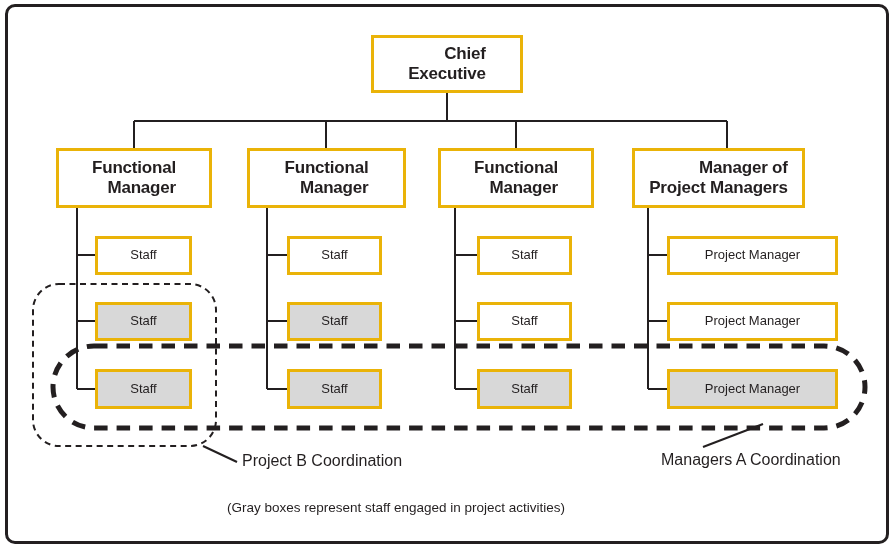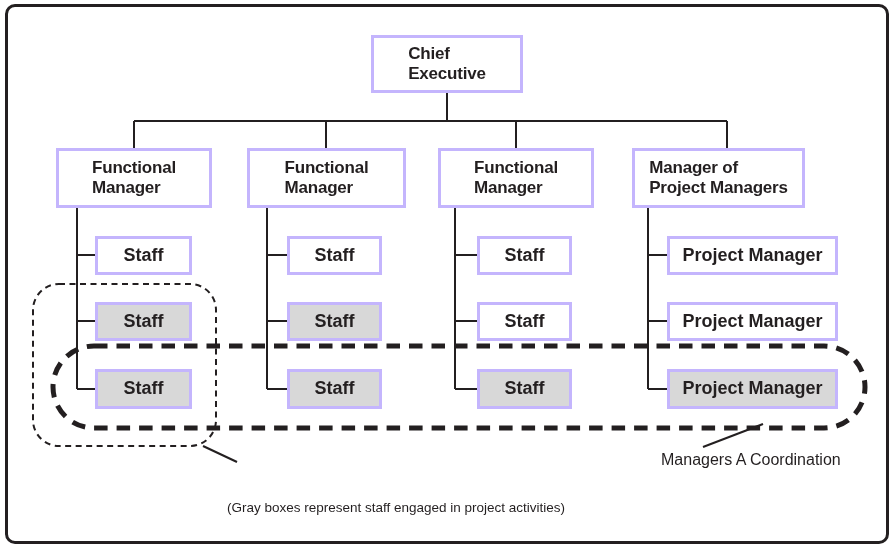--- a/index.html
+++ b/index.html
@@ -7,25 +7,25 @@
     position:relative;width:892px;height:550px;background:#ffffff;
     font-family:"Liberation Sans",sans-serif;color:#231f20;overflow:hidden;
   }
   #frame{
     position:absolute;left:5px;top:4px;width:878px;height:534px;
     border:3px solid #231f20;border-radius:10px;
   }
   #wires{position:absolute;left:0;top:0;width:892px;height:550px;}
   .node{
     position:absolute;box-sizing:border-box;background:#ffffff;
-    border:3px solid #c4b5fd;display:flex;align-items:center;justify-content:center;
-    text-align:left;white-space:pre-line;z-index:2;
+    border:3px solid #eab308;display:flex;align-items:center;justify-content:center;
+    text-align:right;white-space:pre-line;z-index:2;
   }
   .head{font-weight:700;font-size:17px;line-height:1.18;letter-spacing:-0.2px;}
-  .leaf{font-size:18px;line-height:1.1;font-weight:bold;}
+  .leaf{font-size:13px;line-height:1.1;}
   .gray{background:#d8d8d8;}
   .anno{
     position:absolute;font-size:16px;line-height:1;white-space:nowrap;z-index:3;
   }
   #caption{
     position:absolute;left:0;top:500px;width:792px;text-align:center;
     font-size:13.5px;z-index:3;
   }
 </style>
 </head>
@@ -95,16 +95,17 @@
   <div class="node leaf gray" style="left:287px;top:369px;width:95px;height:40px;">Staff</div>
 
   <div class="node leaf" style="left:477px;top:236px;width:95px;height:39px;">Staff</div>
   <div class="node leaf" style="left:477px;top:302px;width:95px;height:39px;">Staff</div>
   <div class="node leaf gray" style="left:477px;top:369px;width:95px;height:40px;">Staff</div>
 
   <div class="node leaf" style="left:667px;top:236px;width:171px;height:39px;">Project Manager</div>
   <div class="node leaf" style="left:667px;top:302px;width:171px;height:39px;">Project Manager</div>
   <div class="node leaf gray" style="left:667px;top:369px;width:171px;height:40px;">Project Manager</div>
 
+  <div class="anno" style="left:242px;top:453px;">Project B Coordination</div>
   <div class="anno" style="left:661px;top:452px;">Managers A Coordination</div>
   <div id="caption">(Gray boxes represent staff engaged in project activities)</div>
 
 </div>
 
 </body></html>

